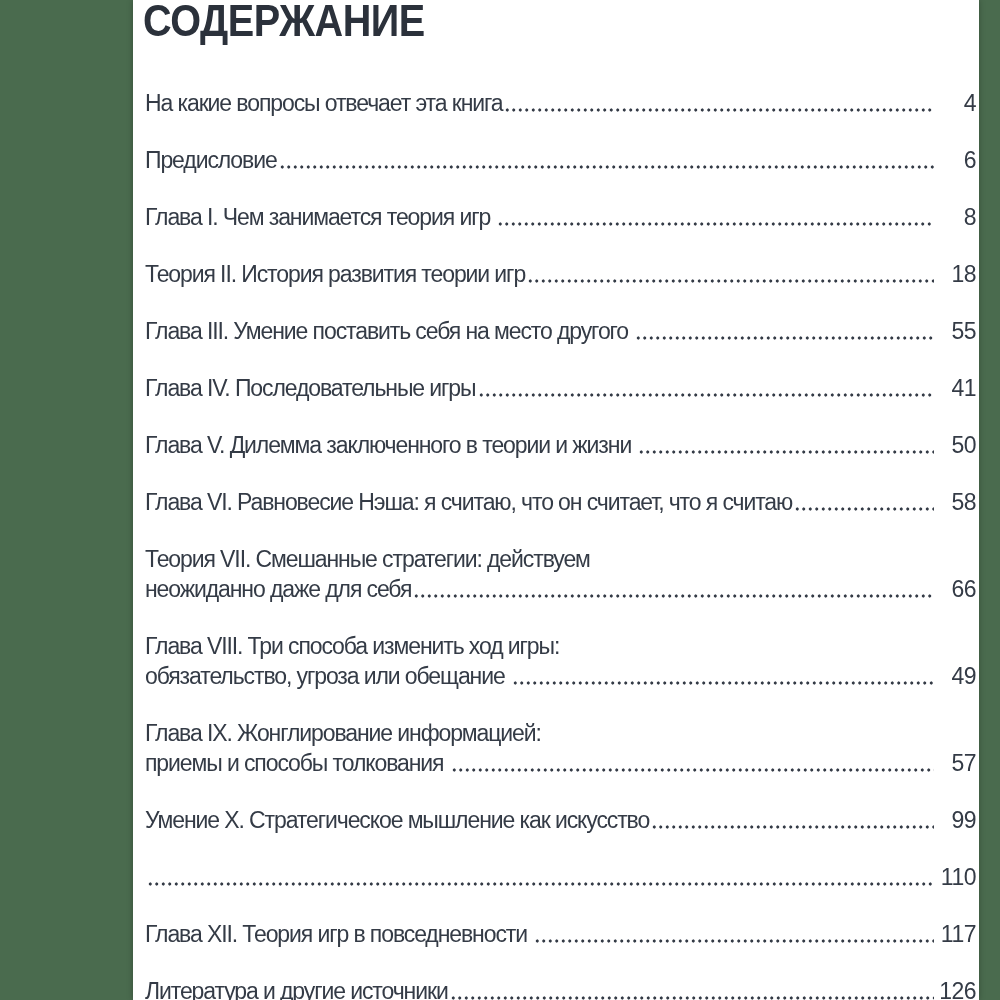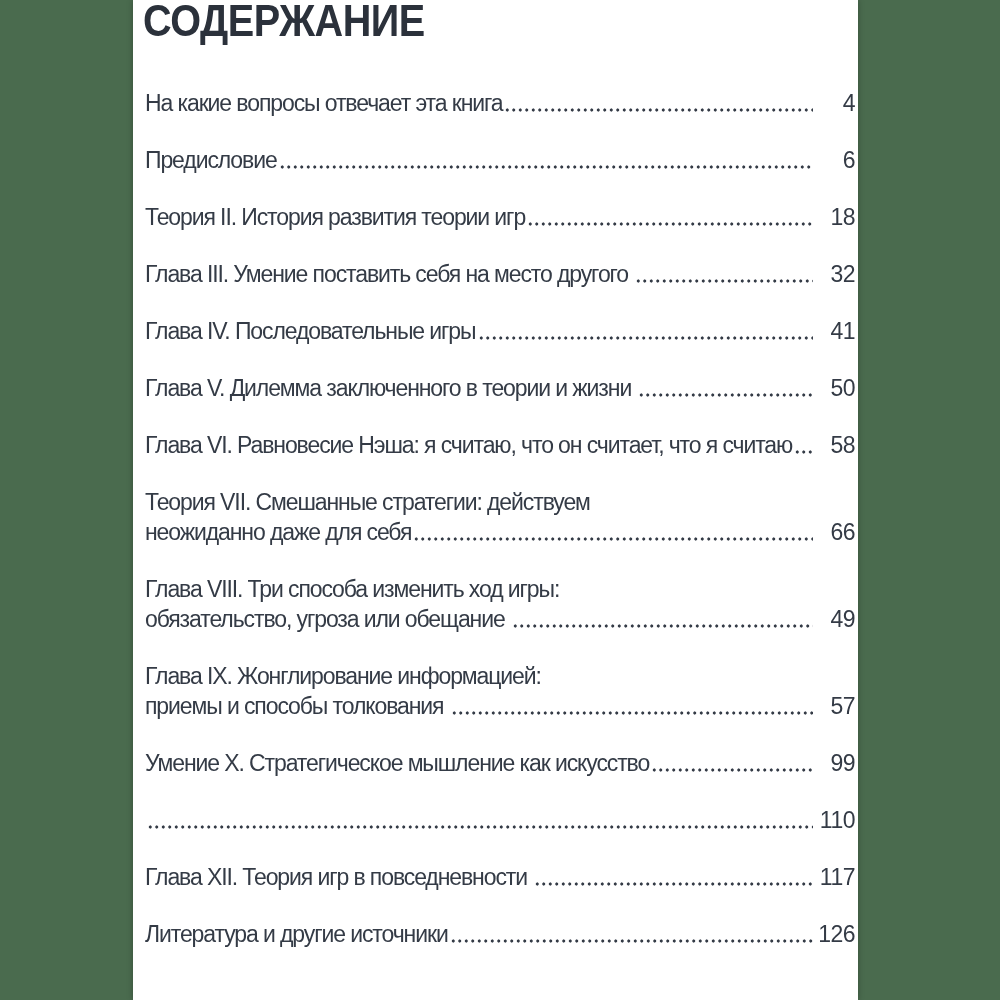--- a/index.html
+++ b/index.html
@@ -10,21 +10,21 @@
   }
   html,body{margin:0;padding:0;}
   body{
     width:1000px;height:1000px;overflow:hidden;
     background:var(--bg);
     font-family:"Liberation Sans",sans-serif;
     position:relative;
   }
   .paper{
     position:absolute;top:0;bottom:0;
-    left:133px;width:725px;
+    left:133px;width:846px;
     background:var(--paper);
     box-shadow:0 0 6px rgba(0,0,0,.28);
     padding:0 3px 0 12px;
     box-sizing:border-box;
     overflow:hidden;
   }
   h1.title{
     margin:-6px 0 0 -2px;
     font-size:44px;
     line-height:53px;
@@ -70,24 +70,27 @@
 <div class="paper">
   <h1 class="title">СОДЕРЖАНИЕ</h1>
   <div class="toc" id="toc">
       <div class="entry">
         <div class="line row"><span class="txt">На какие вопросы отвечает эта книга</span><span class="dots"></span><span class="pg">4</span></div>
       </div>
       <div class="entry">
         <div class="line row"><span class="txt">Предисловие</span><span class="dots"></span><span class="pg">6</span></div>
       </div>
       <div class="entry">
+        <div class="line row"><span class="txt">Глава I. Чем занимается теория игр </span><span class="dots"></span><span class="pg">8</span></div>
+      </div>
+      <div class="entry">
         <div class="line row"><span class="txt">Теория II. История развития теории игр</span><span class="dots"></span><span class="pg">18</span></div>
       </div>
       <div class="entry">
-        <div class="line row"><span class="txt">Глава III. Умение поставить себя на место другого </span><span class="dots"></span><span class="pg">32</span></div>
+        <div class="line row"><span class="txt">Глава III. Умение поставить себя на место другого </span><span class="dots"></span><span class="pg">55</span></div>
       </div>
       <div class="entry">
         <div class="line row"><span class="txt">Глава IV. Последовательные игры</span><span class="dots"></span><span class="pg">41</span></div>
       </div>
       <div class="entry">
         <div class="line row"><span class="txt">Глава V. Дилемма заключенного в теории и жизни </span><span class="dots"></span><span class="pg">50</span></div>
       </div>
       <div class="entry">
         <div class="line row"><span class="txt">Глава VI. Равновесие Нэша: я считаю, что он считает, что я считаю</span><span class="dots"></span><span class="pg">58</span></div>
       </div>

